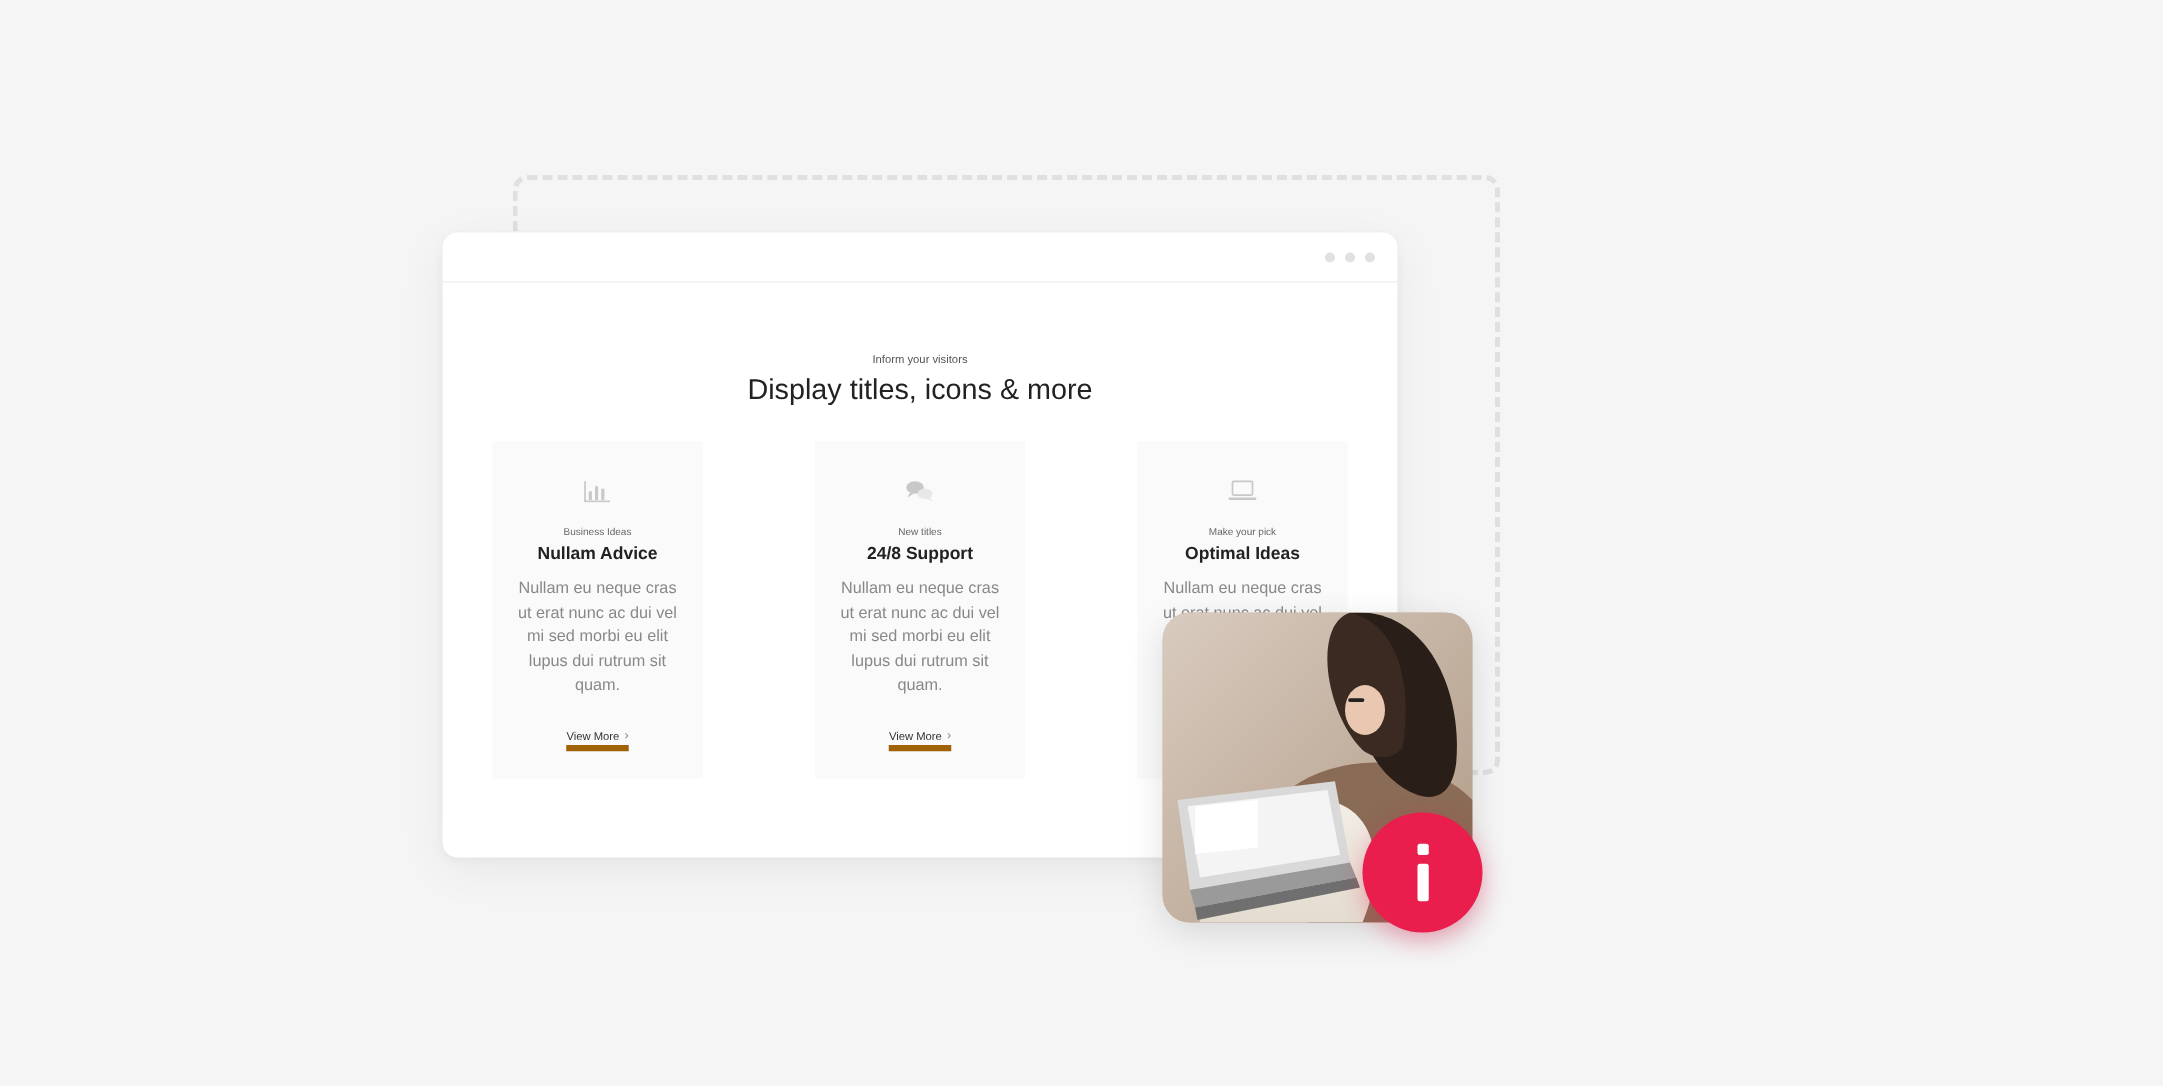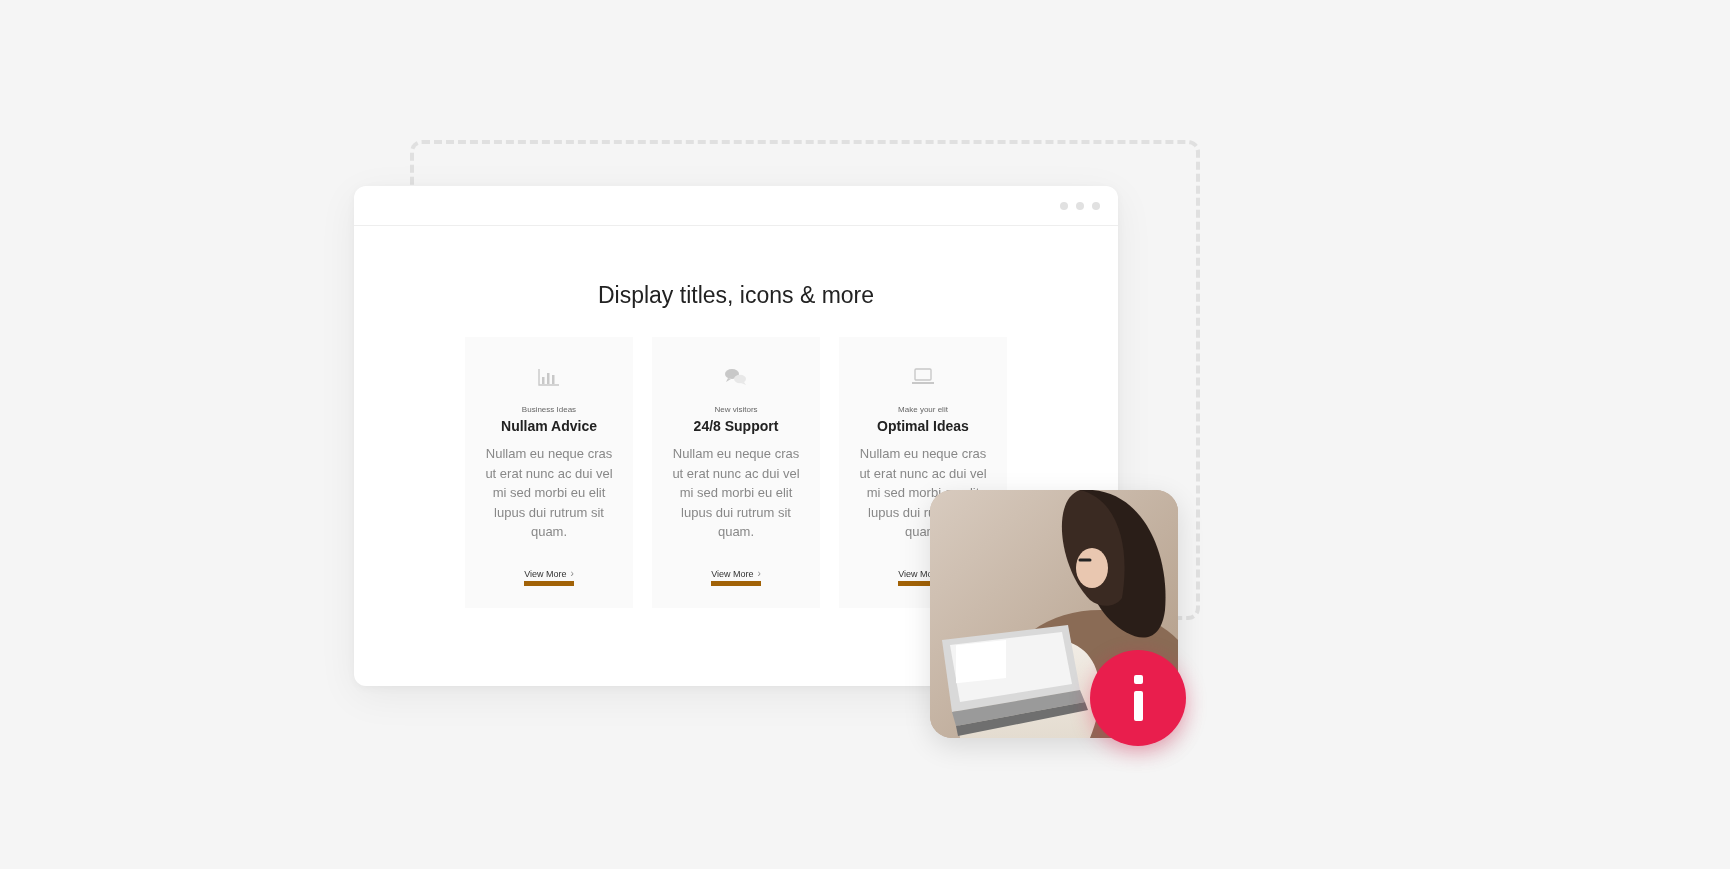--- a/index.html
+++ b/index.html
@@ -54,21 +54,21 @@
     margin-bottom: 6px;
   }
   .headline {
     font-size: 23px;
     font-weight: 500;
     color: #222;
     margin-bottom: 28px;
   }
   .cards {
     display: flex;
-    justify-content: center;
+    justify-content: space-between;
     gap: 19px;
   }
   .card {
     width: 168px;
     min-height: 208px;
     background: #fafafa;
     padding: 28px 14px 22px;
     text-align: center;
   }
   .card-icon {
@@ -149,20 +149,21 @@
 
 <div class="dashed-frame"></div>
 
 <div class="browser">
   <div class="browser-bar">
     <div class="browser-dot"></div>
     <div class="browser-dot"></div>
     <div class="browser-dot"></div>
   </div>
   <div class="content">
+    <div class="eyebrow">Inform your visitors</div>
     <div class="headline">Display titles, icons &amp; more</div>
     <div class="cards">
 
       <div class="card">
         <div class="card-icon">
           <svg width="22" height="18" viewBox="0 0 22 18" fill="none" stroke="currentColor" stroke-width="1.4">
             <path d="M1 1 V17 H21"></path>
             <rect x="4" y="9" width="2.5" height="7" fill="currentColor" stroke="none"></rect>
             <rect x="9" y="5" width="2.5" height="11" fill="currentColor" stroke="none"></rect>
             <rect x="14" y="7" width="2.5" height="9" fill="currentColor" stroke="none"></rect>
@@ -176,34 +177,34 @@
 
       <div class="card">
         <div class="card-icon">
           <svg width="24" height="20" viewBox="0 0 24 20" fill="currentColor">
             <ellipse cx="8" cy="7" rx="7" ry="5"></ellipse>
             <path d="M4 11 L2 15 L7 12 Z"></path>
             <ellipse cx="16" cy="12" rx="6" ry="4.2" fill="#e8e8e8"></ellipse>
             <path d="M20 15 L22 18 L17 16 Z" fill="#e8e8e8"></path>
           </svg>
         </div>
-        <div class="card-eyebrow">New visitors</div>
+        <div class="card-eyebrow">New titles</div>
         <div class="card-title">24/8 Support</div>
         <div class="card-body">Nullam eu neque cras ut erat nunc ac dui vel mi sed morbi eu elit lupus dui rutrum sit quam.</div>
         <span class="card-link">View More</span>
       </div>
 
       <div class="card">
         <div class="card-icon">
           <svg width="24" height="18" viewBox="0 0 24 18" fill="none" stroke="currentColor" stroke-width="1.4">
             <rect x="4" y="1" width="16" height="11" rx="1"></rect>
             <path d="M1 15 H23" stroke-width="2"></path>
           </svg>
         </div>
-        <div class="card-eyebrow">Make your elit</div>
+        <div class="card-eyebrow">Make your pick</div>
         <div class="card-title">Optimal Ideas</div>
         <div class="card-body">Nullam eu neque cras ut erat nunc ac dui vel mi sed morbi eu elit lupus dui rutrum sit quam.</div>
         <span class="card-link">View More</span>
       </div>
 
     </div>
   </div>
 </div>
 
 <div class="photo">

